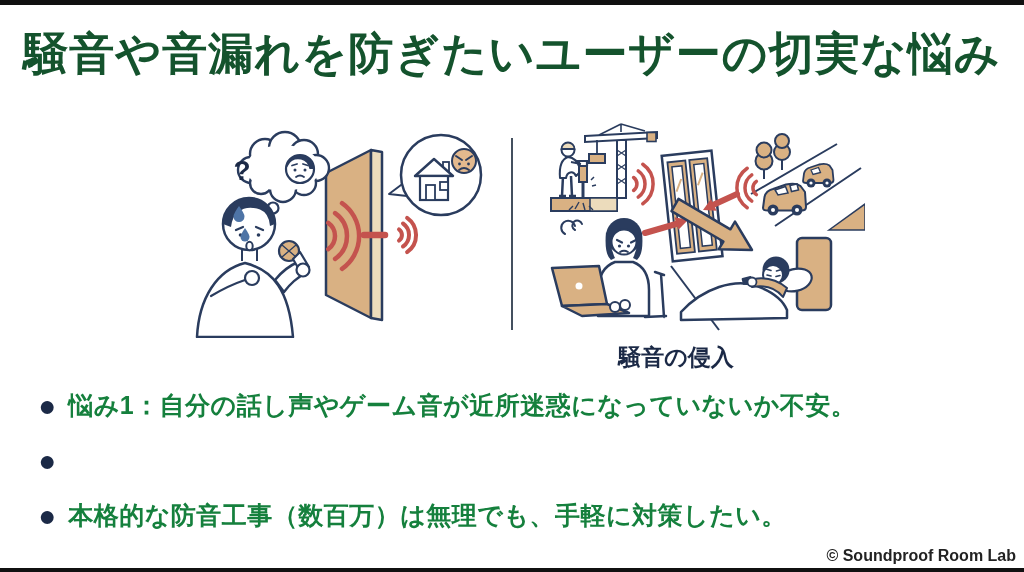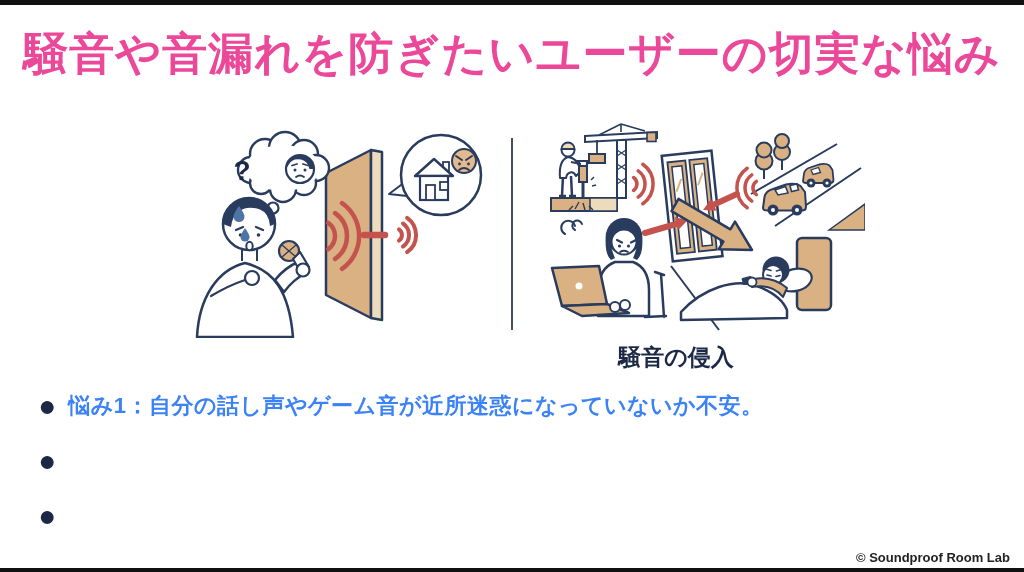--- a/index.html
+++ b/index.html
@@ -7,38 +7,38 @@
     width:1024px;height:572px;position:relative;overflow:hidden;
     background:#ffffff;
     font-family:"Liberation Sans","DejaVu Sans",sans-serif;
   }
   .edge{position:absolute;left:0;right:0;background:#101010;}
   .edge-top{top:0;height:5px;}
   .edge-bottom{bottom:0;height:4px;}
   .title{
     position:absolute;top:24px;left:0;right:0;margin:0;
     text-align:center;font-size:45px;font-weight:900;
-    color:#ec4899;letter-spacing:1px;white-space:nowrap;
+    color:#14532d;letter-spacing:1px;white-space:nowrap;
   }
   .figures{
     position:absolute;top:120px;left:0;right:0;
     display:flex;justify-content:center;align-items:flex-start;
     padding-left:28px;
   }
   .fig{display:flex;flex-direction:column;align-items:center;margin:0;}
   .fig-left{width:300px;margin-right:24px;}
   .fig-right{width:330px;margin-left:22px;}
   .divider{width:2px;height:192px;background:#44505f;margin-top:18px;}
   figcaption{font-size:23px;font-weight:800;color:#1b2946;margin-top:4px;white-space:nowrap;}
   .fig-right figcaption{margin-right:48px;}
   .bullets{position:absolute;top:378px;left:38px;right:10px;list-style:none;margin:0;padding:0;}
   .bullet{display:flex;align-items:center;height:55px;}
   .marker{font-size:30px;color:#1b2946;margin-right:12px;line-height:1;}
-  .btext{font-size:22px;font-weight:800;color:#3b82f6;white-space:nowrap;letter-spacing:.5px;}
-  .copyright{position:absolute;right:14px;bottom:7px;font-size:13px;font-weight:600;color:#222;}
+  .btext{font-size:25px;font-weight:800;color:#15803d;white-space:nowrap;letter-spacing:.5px;}
+  .copyright{position:absolute;right:8px;bottom:7px;font-size:16px;font-weight:600;color:#222;}
 </style>
 </head>
 <body>
 
 <div class="edge edge-top"></div>
 
 <h1 class="title">騒音や音漏れを防ぎたいユーザーの切実な悩み</h1>
 
 <div class="figures">
 
@@ -263,18 +263,19 @@
 <ul class="bullets">
   <li class="bullet">
     <span class="marker">●</span>
     <span class="btext">悩み1：自分の話し声やゲーム音が近所迷惑になっていないか不安。</span>
   </li>
   <li class="bullet">
     <span class="marker">●</span>
   </li>
   <li class="bullet">
     <span class="marker">●</span>
+    <span class="btext">本格的な防音工事（数百万）は無理でも、手軽に対策したい。</span>
   </li>
 </ul>
 
 <div class="copyright">© Soundproof Room Lab</div>
 
 <div class="edge edge-bottom"></div>
 
 </body></html>

